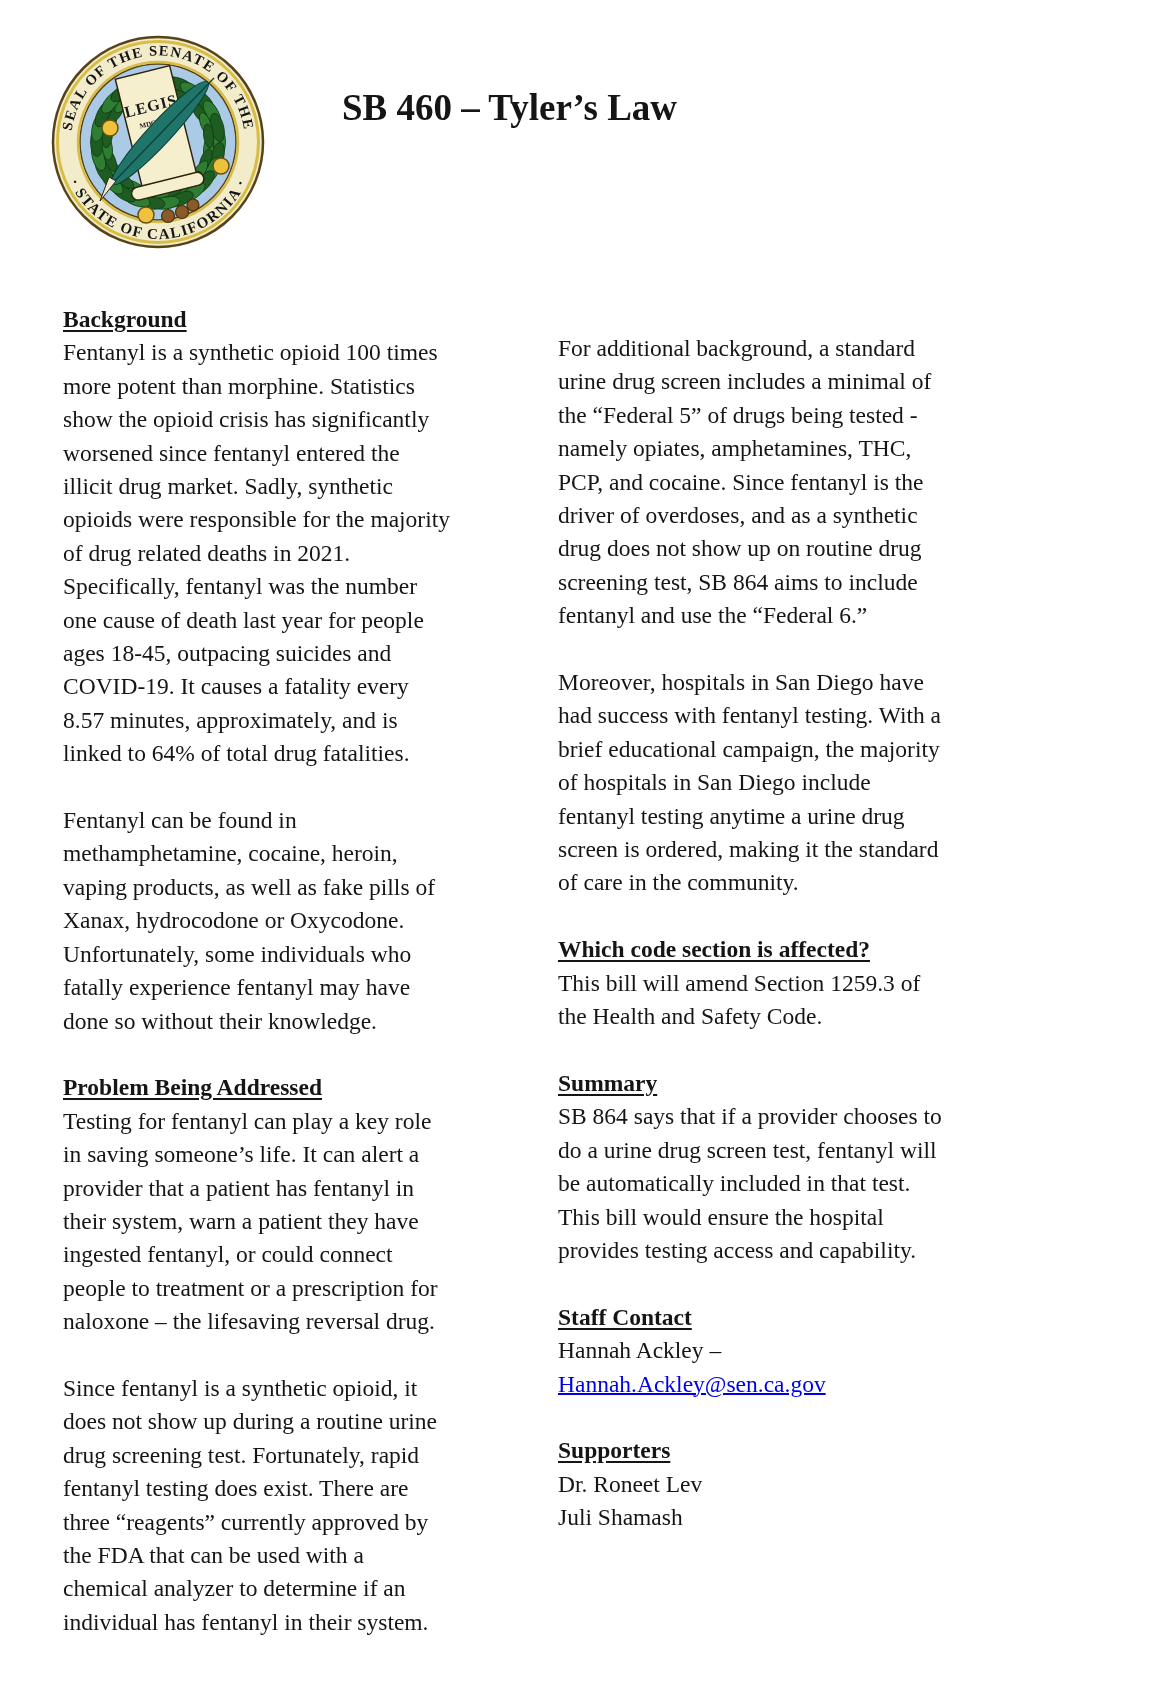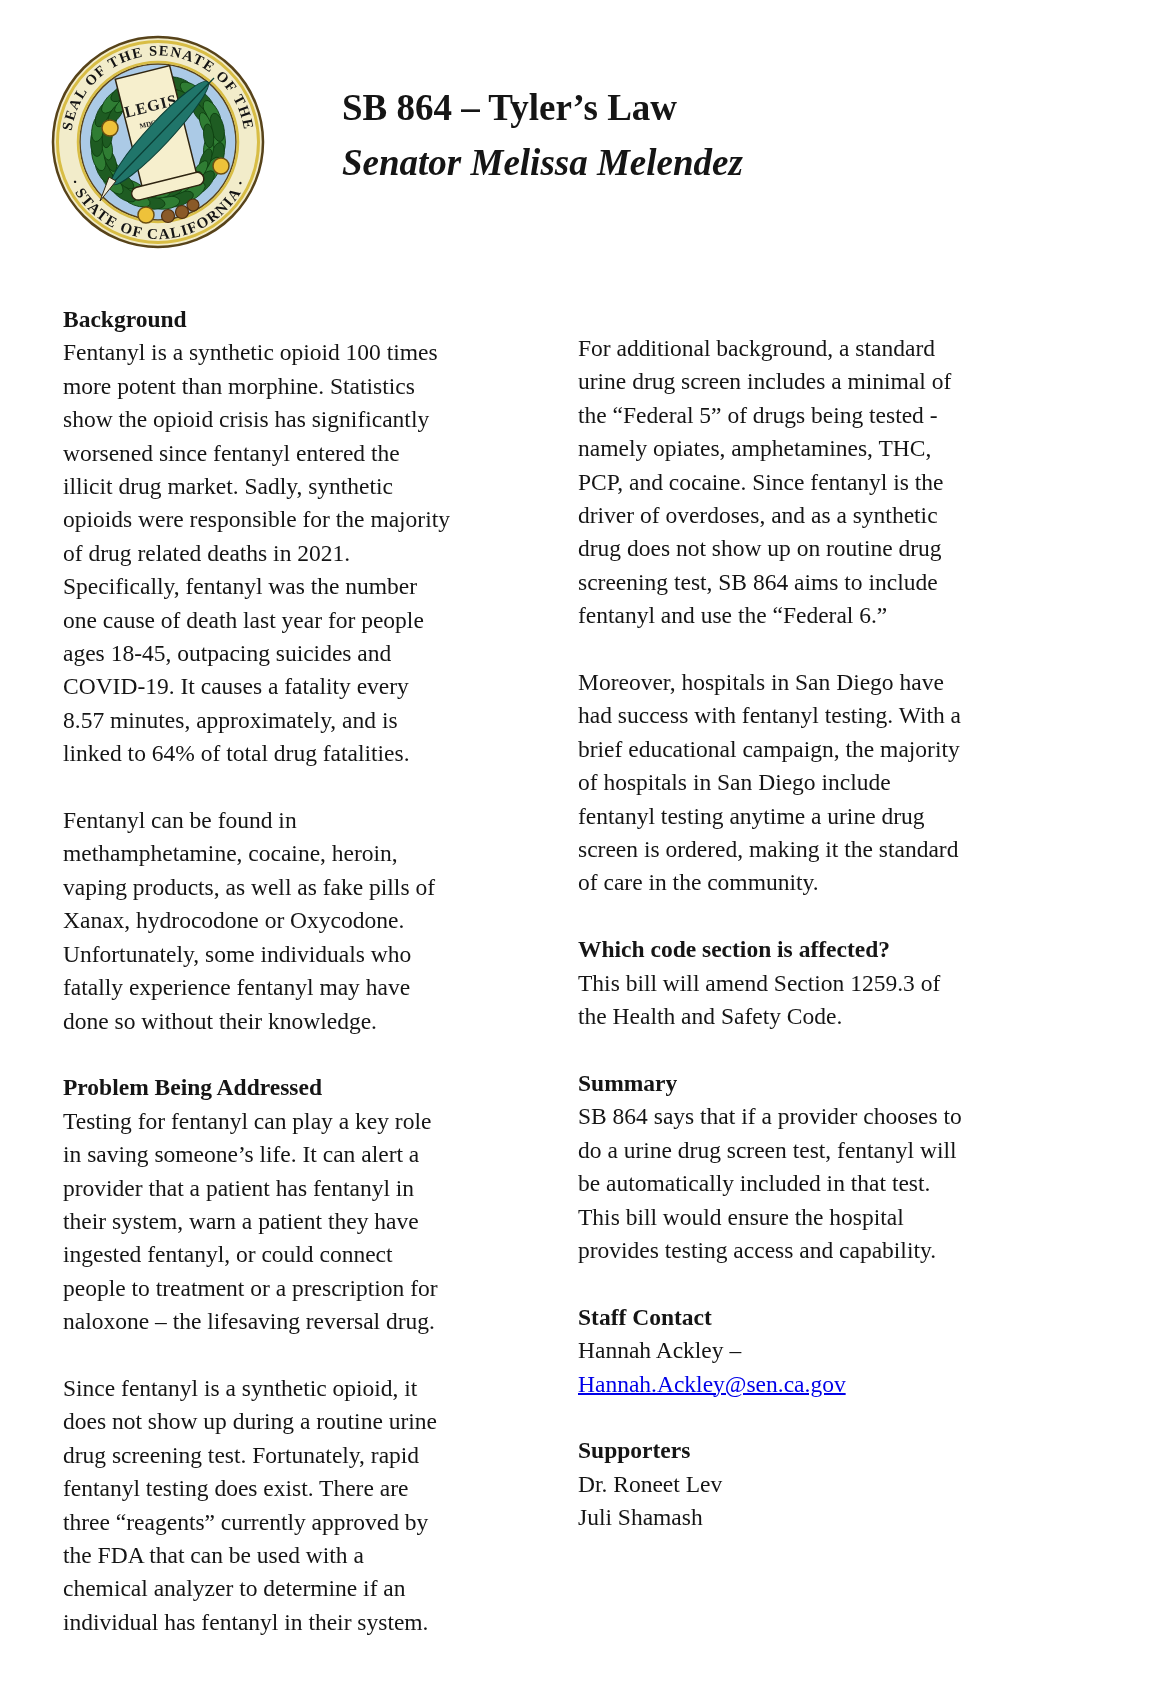--- a/index.html
+++ b/index.html
@@ -11,23 +11,24 @@
     font-family:"Liberation Serif",serif;
     overflow:hidden;
   }
   .seal{position:absolute;left:48px;top:35px;width:220px;height:215px;}
   .seal svg{width:100%;height:100%;display:block;}
   .header-text{position:absolute;left:342px;top:80px;}
   .title{font-size:37px;font-weight:bold;line-height:55px;white-space:pre;}
   .subtitle{font-size:37px;font-weight:bold;font-style:italic;line-height:55px;white-space:pre;}
   .col{position:absolute;font-size:23.5px;line-height:33.4px;white-space:pre;}
   #left-col{left:63px;top:303px;}
-  #right-col{left:578px;top:332px;}
+  #right-col{left:558px;top:332px;}
   .heading{
     font-weight:bold;
+    text-decoration:underline;
     text-decoration-thickness:2px;
     text-underline-offset:3px;
   }
   .tline{min-height:33.4px;}
   .spacer{height:33.4px;}
   a{color:var(--link-color,#0000e8);text-decoration-thickness:1.5px;}
 </style>
 </head>
 <body>
 
@@ -125,20 +126,19 @@
       <text font-family="Liberation Serif, serif" font-weight="bold" font-size="14.5" letter-spacing="1.5" fill="#141414">
         <textPath href="#arcTop" startOffset="50%" text-anchor="middle">SEAL OF THE SENATE OF THE</textPath>
       </text>
       <text font-family="Liberation Serif, serif" font-weight="bold" font-size="15" letter-spacing="1.5" fill="#141414">
         <textPath href="#arcBottom" startOffset="50%" text-anchor="middle">· STATE OF CALIFORNIA ·</textPath>
       </text>
     </svg>
   </div>
 
   <div class="header-text">
-    <div class="title">SB 864 – Tyler’s Law</div>
-    <div class="subtitle">Senator Melissa Melendez</div>
+    <div class="title">SB 460 – Tyler’s Law</div>
   </div>
 
   <div id="left-col" class="col"><div class="heading tline">Background</div><div class="tline">Fentanyl is a synthetic opioid 100 times</div><div class="tline">more potent than morphine. Statistics</div><div class="tline">show the opioid crisis has significantly</div><div class="tline">worsened since fentanyl entered the</div><div class="tline">illicit drug market. Sadly, synthetic</div><div class="tline">opioids were responsible for the majority</div><div class="tline">of drug related deaths in 2021.</div><div class="tline">Specifically, fentanyl was the number</div><div class="tline">one cause of death last year for people</div><div class="tline">ages 18-45, outpacing suicides and</div><div class="tline">COVID-19. It causes a fatality every</div><div class="tline">8.57 minutes, approximately, and is</div><div class="tline">linked to 64% of total drug fatalities.</div><div class="spacer"></div><div class="tline">Fentanyl can be found in</div><div class="tline">methamphetamine, cocaine, heroin,</div><div class="tline">vaping products, as well as fake pills of</div><div class="tline">Xanax, hydrocodone or Oxycodone.</div><div class="tline">Unfortunately, some individuals who</div><div class="tline">fatally experience fentanyl may have</div><div class="tline">done so without their knowledge.</div><div class="spacer"></div><div class="heading tline">Problem Being Addressed</div><div class="tline">Testing for fentanyl can play a key role</div><div class="tline">in saving someone’s life. It can alert a</div><div class="tline">provider that a patient has fentanyl in</div><div class="tline">their system, warn a patient they have</div><div class="tline">ingested fentanyl, or could connect</div><div class="tline">people to treatment or a prescription for</div><div class="tline">naloxone – the lifesaving reversal drug.</div><div class="spacer"></div><div class="tline">Since fentanyl is a synthetic opioid, it</div><div class="tline">does not show up during a routine urine</div><div class="tline">drug screening test. Fortunately, rapid</div><div class="tline">fentanyl testing does exist. There are</div><div class="tline">three “reagents” currently approved by</div><div class="tline">the FDA that can be used with a</div><div class="tline">chemical analyzer to determine if an</div><div class="tline">individual has fentanyl in their system.</div></div>
   <div id="right-col" class="col"><div class="tline">For additional background, a standard</div><div class="tline">urine drug screen includes a minimal of</div><div class="tline">the “Federal 5” of drugs being tested -</div><div class="tline">namely opiates, amphetamines, THC,</div><div class="tline">PCP, and cocaine. Since fentanyl is the</div><div class="tline">driver of overdoses, and as a synthetic</div><div class="tline">drug does not show up on routine drug</div><div class="tline">screening test, SB 864 aims to include</div><div class="tline">fentanyl and use the “Federal 6.”</div><div class="spacer"></div><div class="tline">Moreover, hospitals in San Diego have</div><div class="tline">had success with fentanyl testing. With a</div><div class="tline">brief educational campaign, the majority</div><div class="tline">of hospitals in San Diego include</div><div class="tline">fentanyl testing anytime a urine drug</div><div class="tline">screen is ordered, making it the standard</div><div class="tline">of care in the community.</div><div class="spacer"></div><div class="heading tline">Which code section is affected?</div><div class="tline">This bill will amend Section 1259.3 of</div><div class="tline">the Health and Safety Code.</div><div class="spacer"></div><div class="heading tline">Summary</div><div class="tline">SB 864 says that if a provider chooses to</div><div class="tline">do a urine drug screen test, fentanyl will</div><div class="tline">be automatically included in that test.</div><div class="tline">This bill would ensure the hospital</div><div class="tline">provides testing access and capability.</div><div class="spacer"></div><div class="heading tline">Staff Contact</div><div class="tline">Hannah Ackley –</div><div class="tline"><a href="#">Hannah.Ackley@sen.ca.gov</a></div><div class="spacer"></div><div class="heading tline">Supporters</div><div class="tline">Dr. Roneet Lev</div><div class="tline">Juli Shamash</div></div>
 
 </div>
 
 </body></html>

